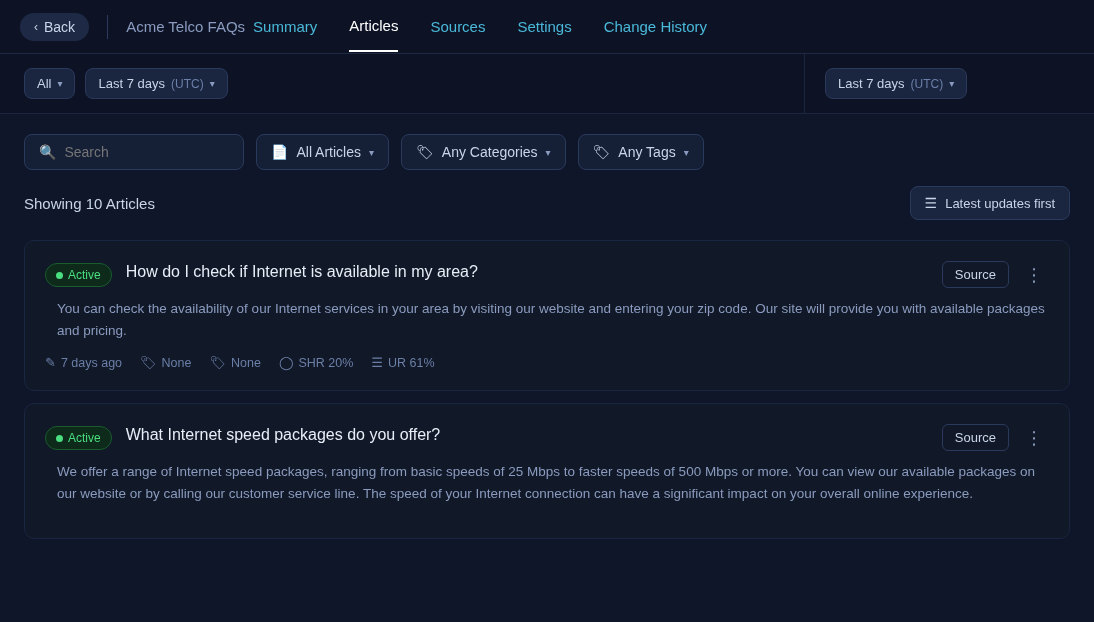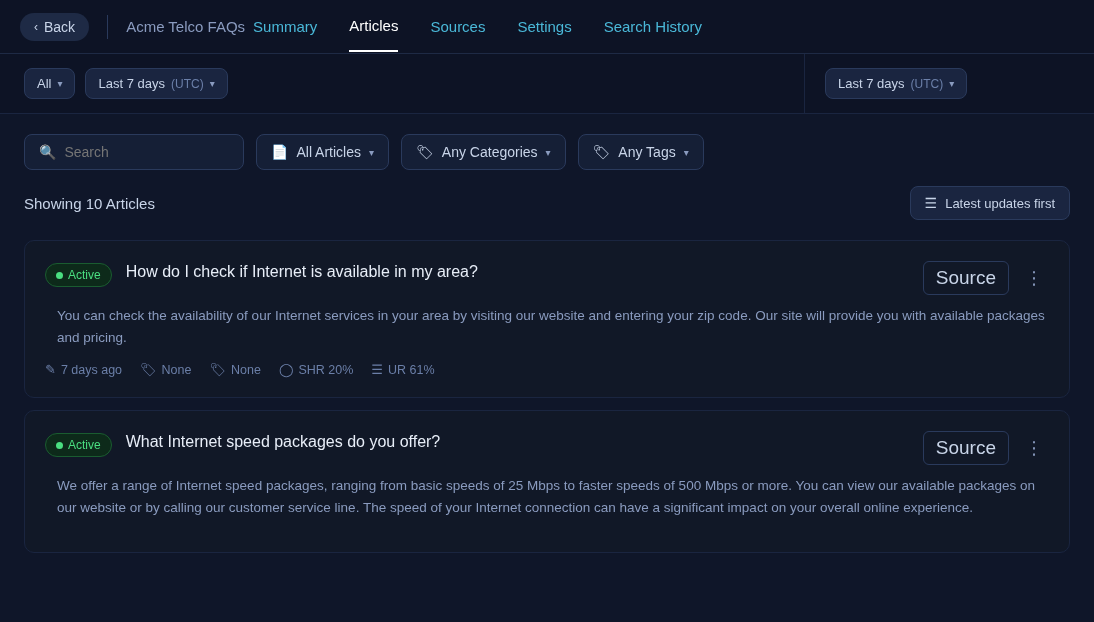--- a/index.html
+++ b/index.html
@@ -194,21 +194,21 @@
       align-items: center;
       gap: 10px;
       margin-left: auto;
     }
     .source-btn {
       background: transparent;
       border: 1px solid #2a3a5c;
       border-radius: 6px;
       color: #c8d4e8;
       padding: 5px 12px;
-      font-size: 19px;
+      font-size: 13px;
       cursor: pointer;
     }
     .more-btn {
       background: transparent;
       border: none;
       color: #8a9bbf;
       font-size: 18px;
       cursor: pointer;
       padding: 2px 6px;
     }
@@ -259,21 +259,21 @@
     <span class="chevron">‹</span>
     <span>Back</span>
   </button>
   <div class="nav-divider"></div>
   <span class="breadcrumb-title">Acme Telco FAQs</span>
   <div class="nav-links">
     <a class="nav-link">Summary</a>
     <a class="nav-link active">Articles</a>
     <a class="nav-link">Sources</a>
     <a class="nav-link">Settings</a>
-    <a class="nav-link">Search History</a>
+    <a class="nav-link">Change History</a>
   </div>
 </nav>
 
 <div class="top-area">
   <div class="top-left">
     <div style="display:flex; align-items:center; gap:10px;">
       <button class="filter-pill">
         <span>All</span>
         <span class="chevron-down">▾</span>
       </button>

